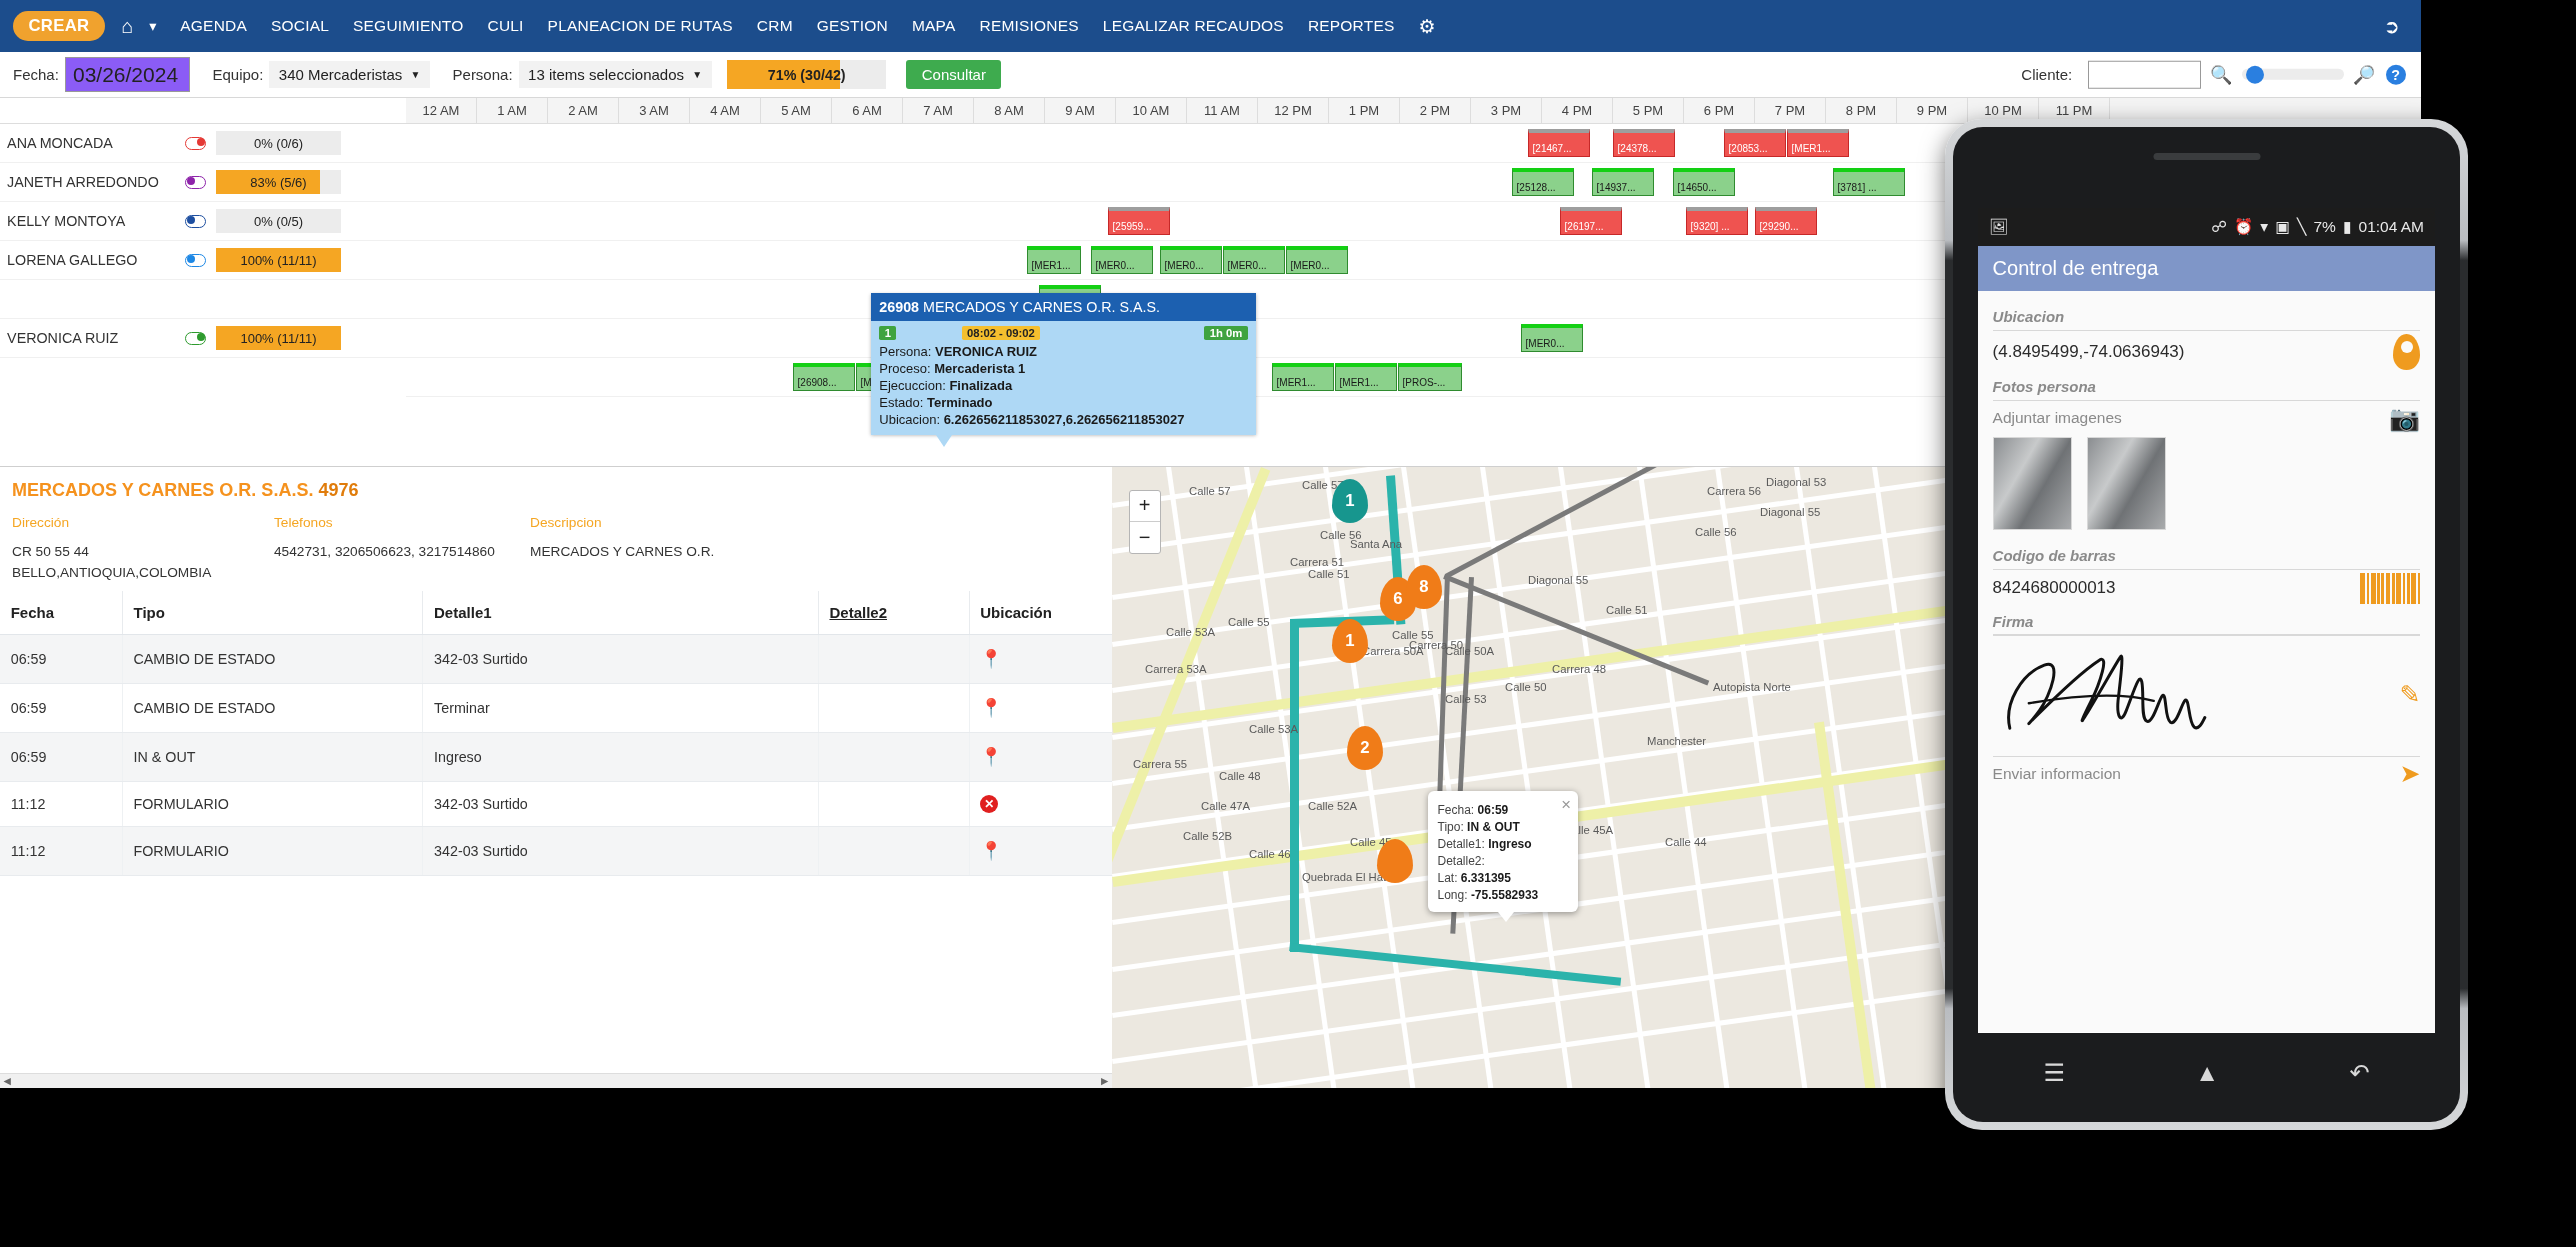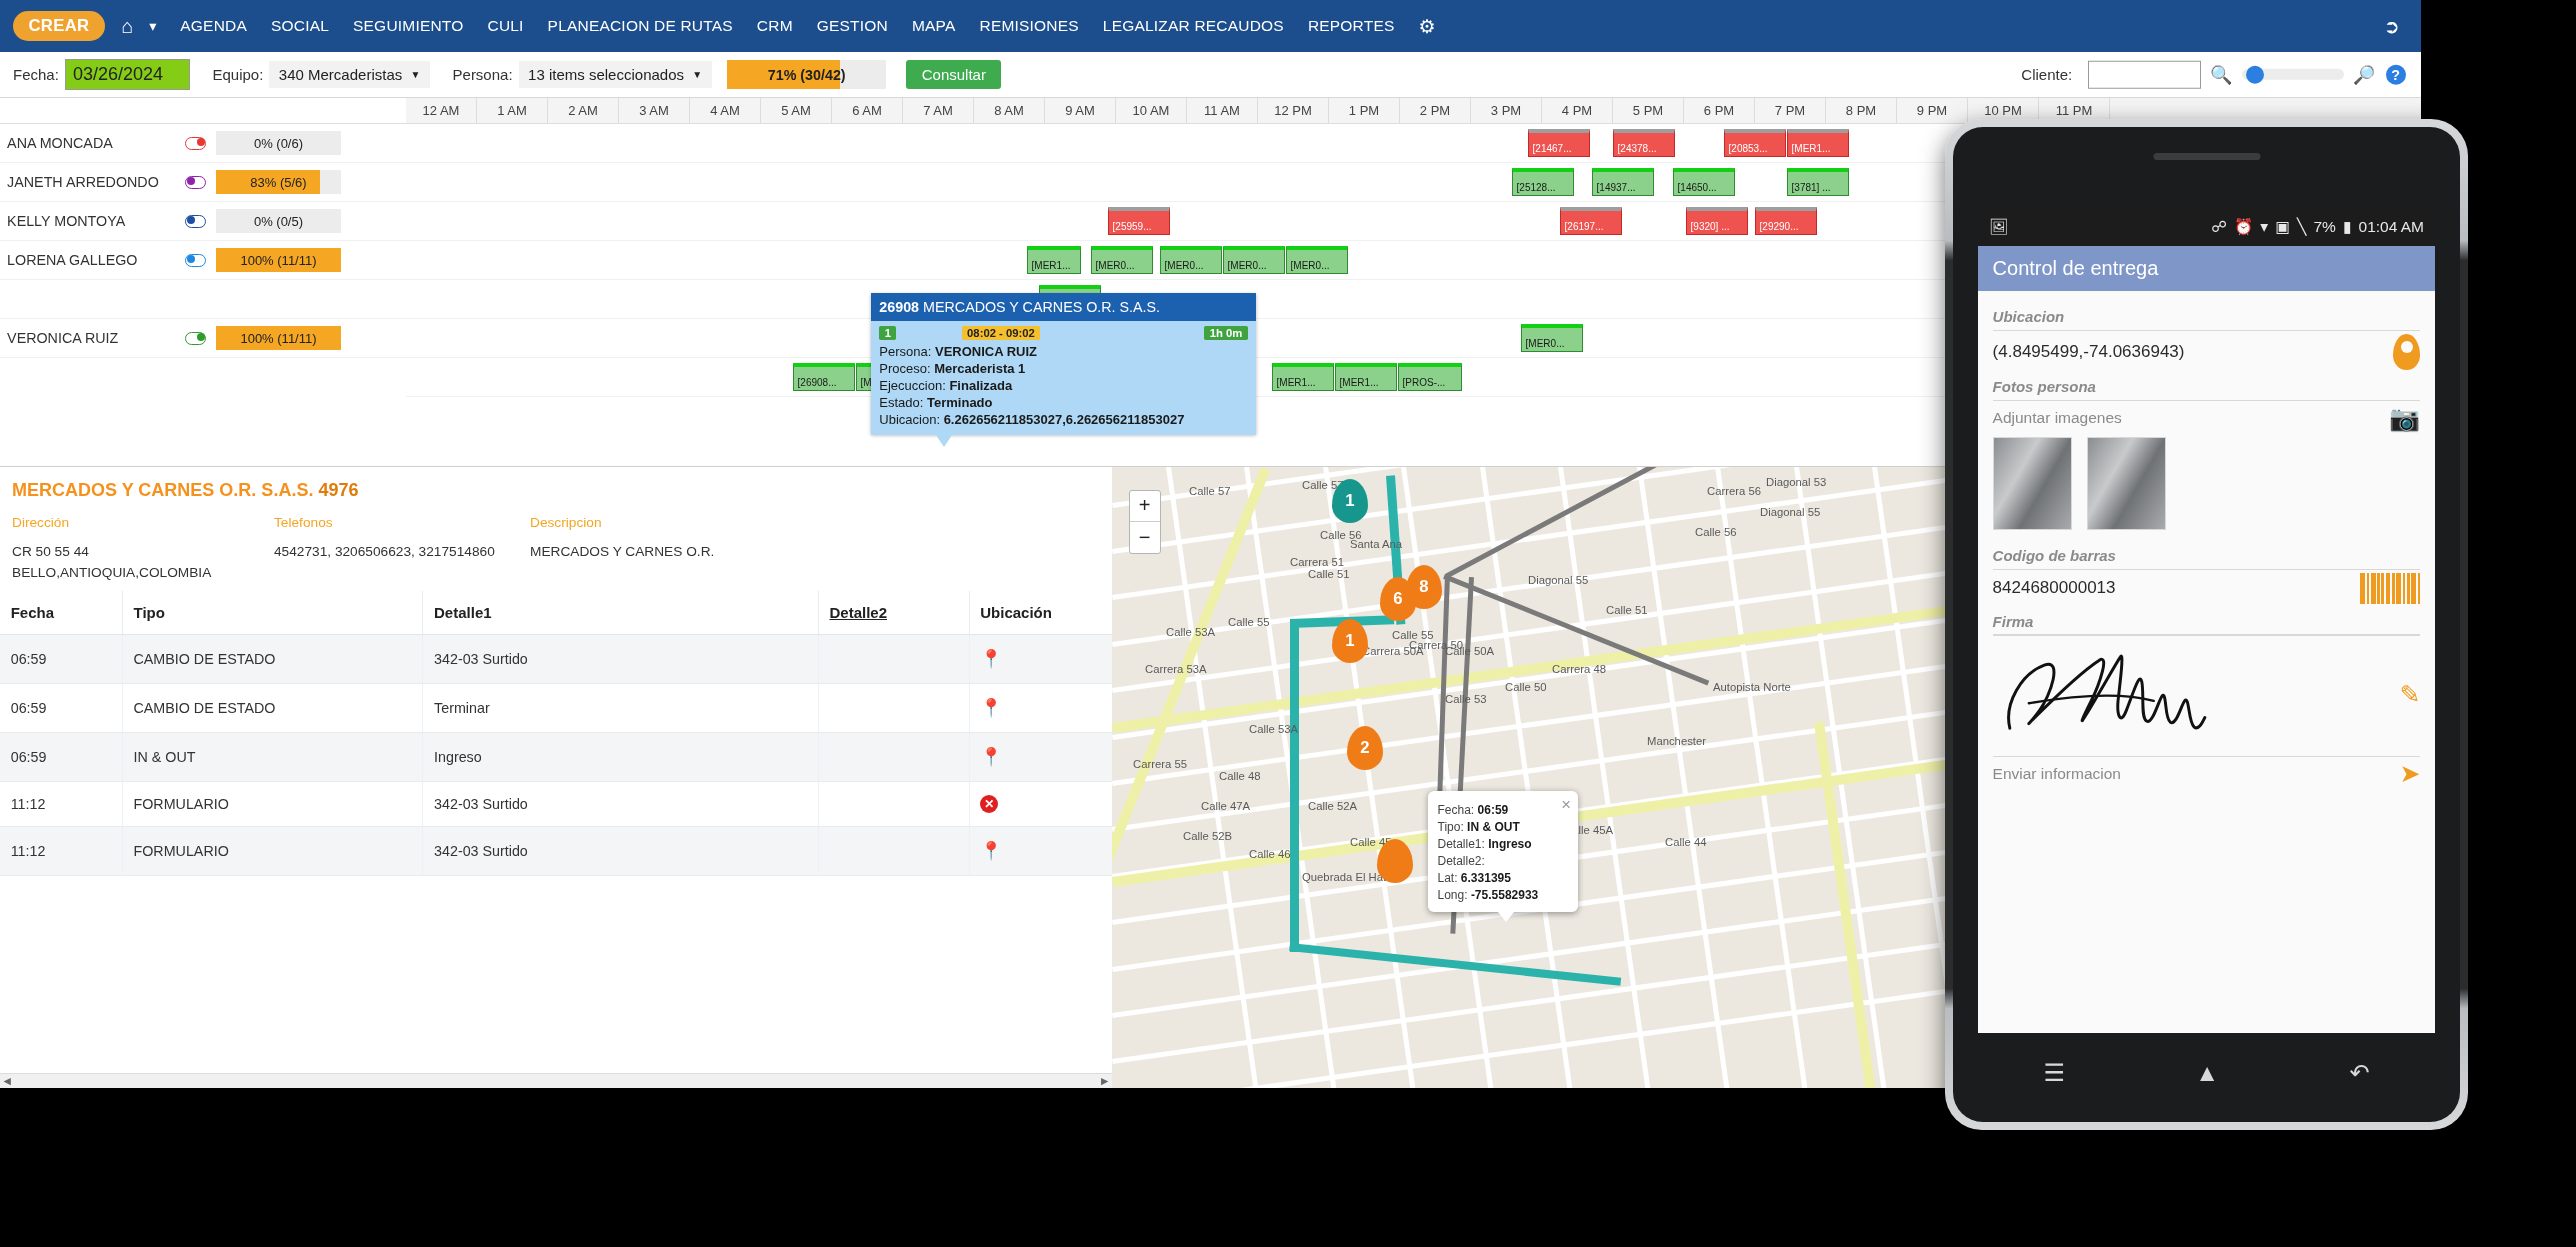--- a/index.html
+++ b/index.html
@@ -36,21 +36,21 @@
   .logout-ico { color: #fff; font-size: 19px; }
 
   
   .filterbar {
     height: 46px; background: #fff; border-bottom: 0.6px solid #d8d8d8;
     display: flex; align-items: center; padding: 0 13px; gap: 0px;
     position: relative;
   }
   .f-label { font-size: 15px; color: #333; margin-right: 6px; }
   .f-date {
-    border: 0.6px solid #999; background: #84cc16; font-size: 18px;
+    border: 0.6px solid #999; background: #8b5cf6; font-size: 21px;
     padding: 4.2px 7.1px; width: 125px; color: #222;
   }
   .f-sel {
     background: #f2f2f2; font-size: 15px; padding: 5.4px 9.5px;
     color: #222; display: flex; align-items: center; gap: 8.3px;
     white-space: nowrap;
   }
   .f-sel .car { font-size: 10px; }
   .gap { width: 22.6px; }
   .progwrap {
@@ -406,21 +406,21 @@
           <div class="lane" id="lane0">
             <div class="chip red" style="left: 1122px; width: 62px;">[21467...</div>
             <div class="chip red" style="left: 1207px; width: 62px;">[24378...</div>
             <div class="chip red" style="left: 1318px; width: 62px;">[20853...</div>
             <div class="chip red" style="left: 1381px; width: 62px;">[MER1...</div>
           </div>
           <div class="lane" id="lane1">
             <div class="chip green" style="left: 1106px; width: 62px;">[25128...</div>
             <div class="chip green" style="left: 1186px; width: 62px;">[14937...</div>
             <div class="chip green" style="left: 1267px; width: 62px;">[14650...</div>
-            <div class="chip green" style="left: 1381px; width: 62px;">[3781] ...</div>
+            <div class="chip green" style="left: 1427px; width: 72px;">[3781] ...</div>
           </div>
           <div class="lane" id="lane2">
             <div class="chip red" style="left: 702px; width: 62px;">[25959...</div>
             <div class="chip red" style="left: 1154px; width: 62px;">[26197...</div>
             <div class="chip red" style="left: 1280px; width: 62px;">[9320] ...</div>
             <div class="chip red" style="left: 1349px; width: 62px;">[29290...</div>
           </div>
           <div class="lane" id="lane3">
             <div class="chip green" style="left: 621px; width: 54px;">[MER1...</div>
             <div class="chip green" style="left: 685px; width: 62px;">[MER0...</div>

